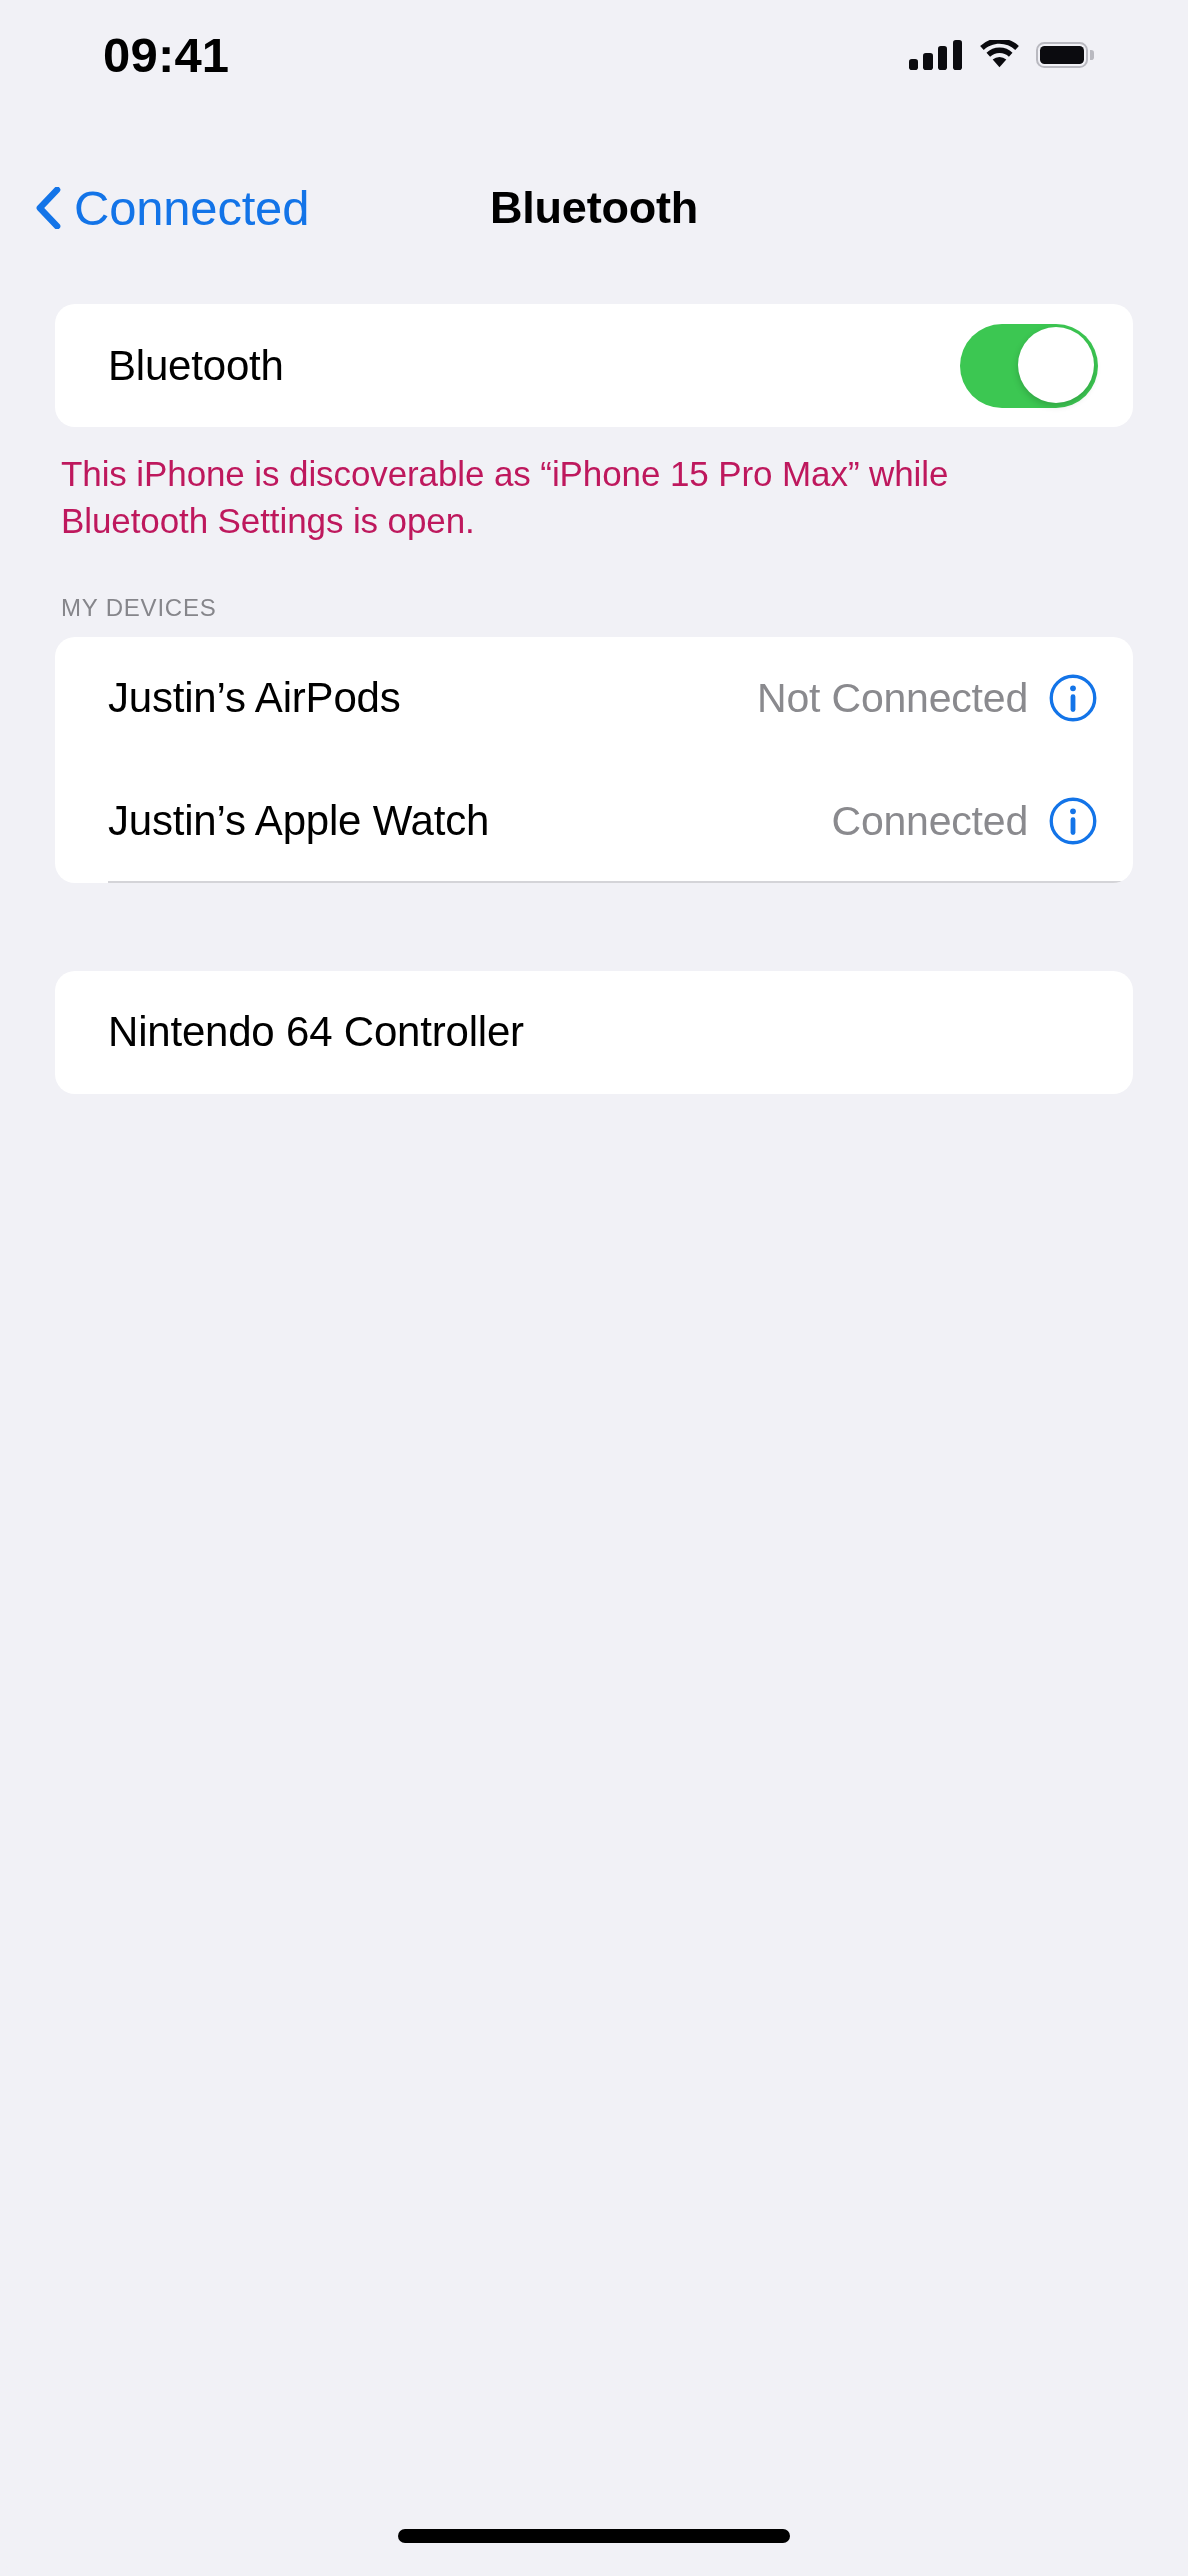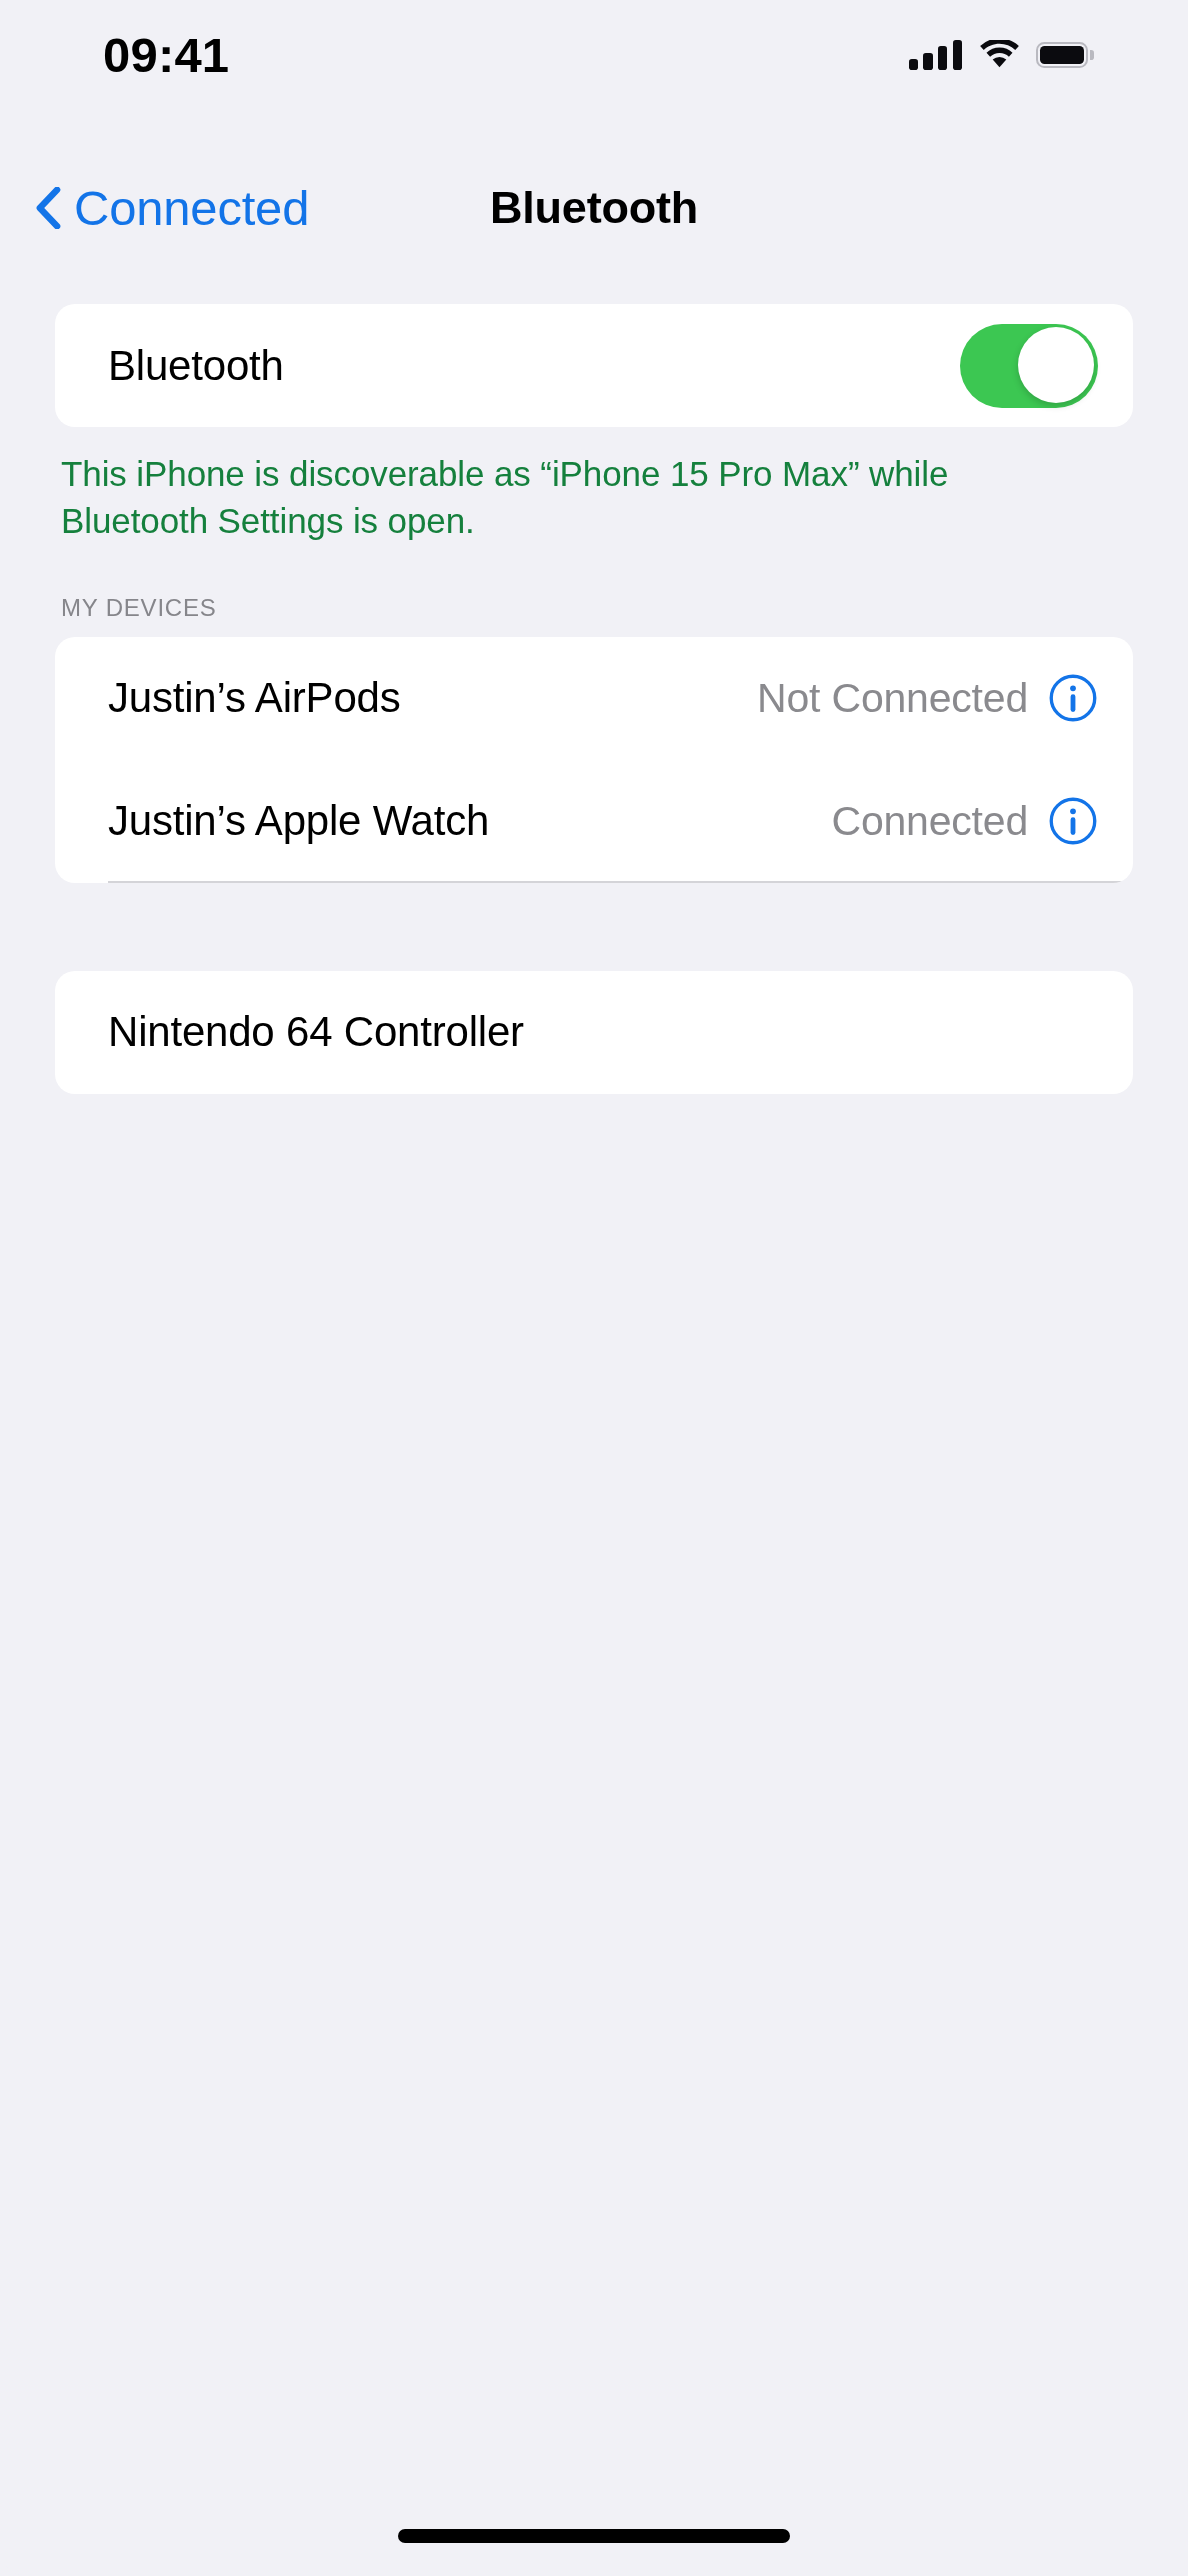--- a/index.html
+++ b/index.html
@@ -95,21 +95,21 @@
   }
 
   
   .info {
     width:50px; height:50px; flex:none; cursor:pointer;
   }
 
   
   .note {
     margin:24px 55px 0 61px;
-    font-size:35px; line-height:1.33; color:#15803d; letter-spacing:-0.1px;
+    font-size:35px; line-height:1.33; color:#be185d; letter-spacing:-0.1px;
     max-width:1023px;
   }
 
   
   .section-hdr {
     display:flex; align-items:center; gap:20px;
     margin:50px 55px 14.7px 61px;
     font-size:24px; color:#86868B; letter-spacing:0.8px;
   }
 

